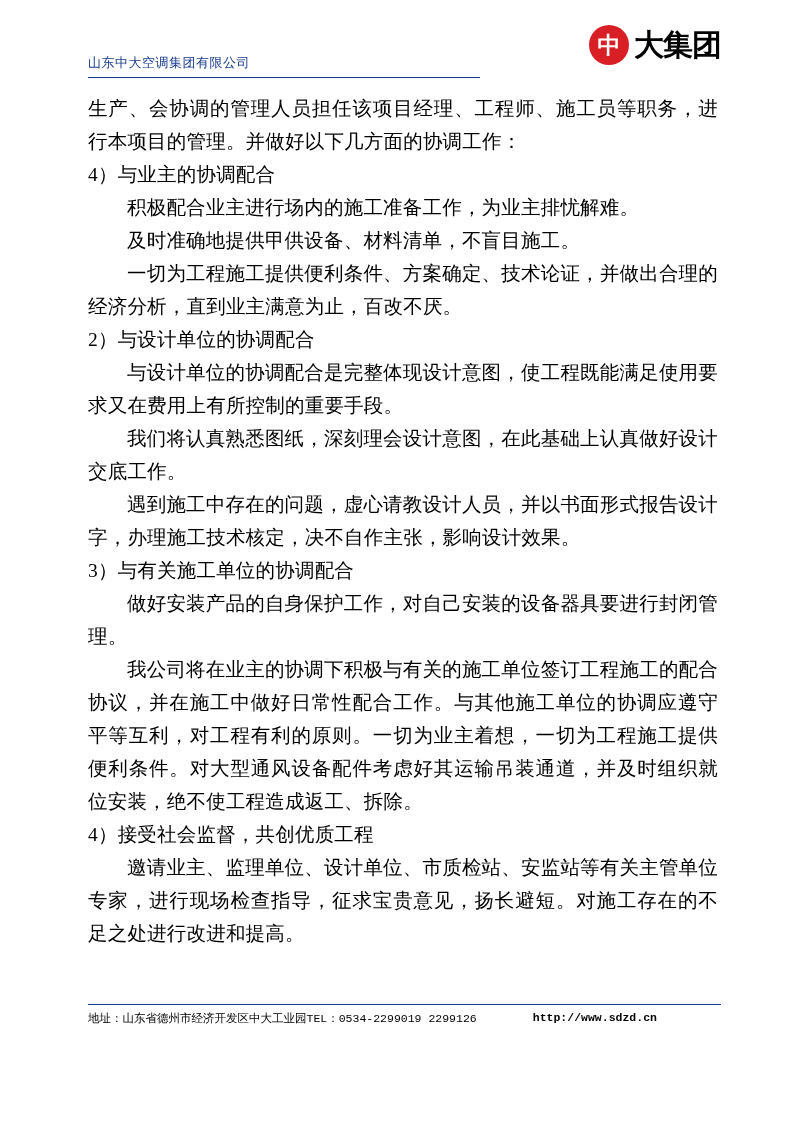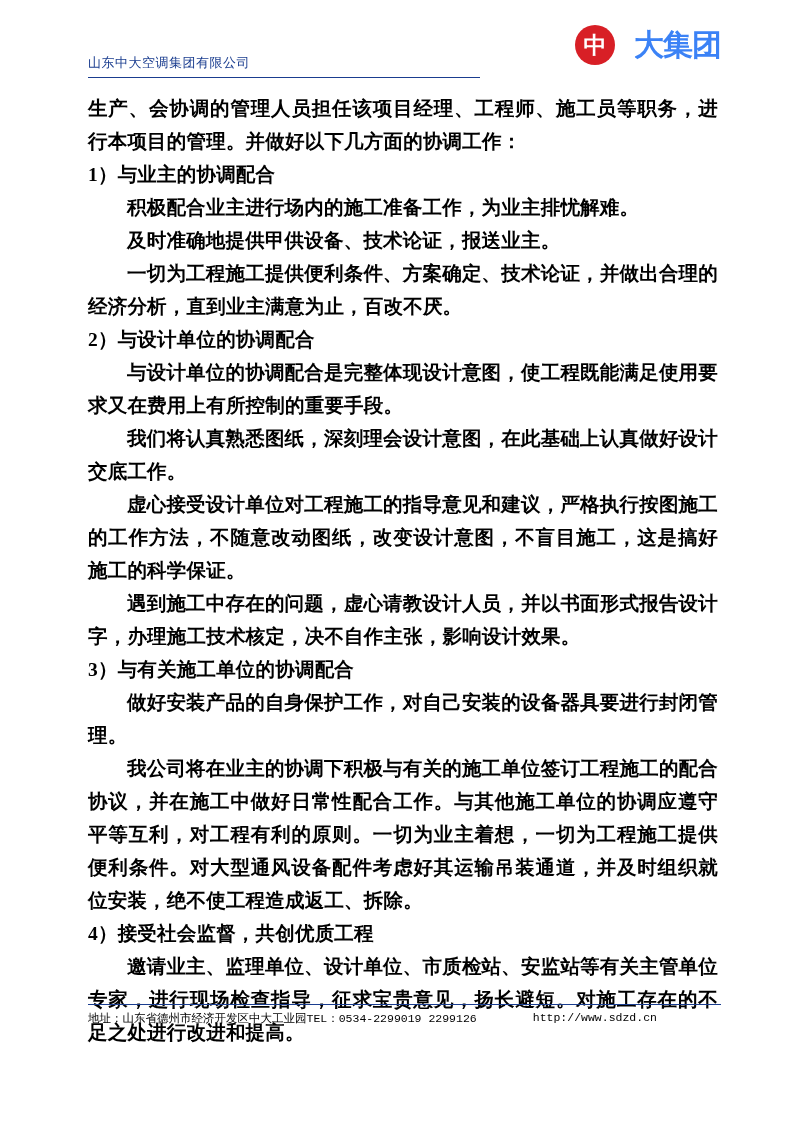--- a/index.html
+++ b/index.html
@@ -64,44 +64,43 @@
     background: #d81f26;
     color: #ffffff;
     font-size: 23px;
     font-weight: bold;
     display: flex;
     align-items: center;
     justify-content: center;
     font-family: "Liberation Serif", "DejaVu Serif", serif;
   }
   .logo-text {
-    margin-left: 19px;
+    margin-left: 5px;
     font-size: 30px;
     font-weight: bold;
-    color: #3b82f6;
+    color: #000000;
     letter-spacing: -1px;
     font-family: "Liberation Serif", "DejaVu Serif", serif;
     line-height: 40px;
   }
 
   
   .content {
     position: absolute;
     top: 92px;
     left: 88px;
     width: 630px;
   }
   .para {
     font-size: 19.5px;
     line-height: 33px;
     text-align: justify;
     text-justify: inter-ideograph;
     margin: 0;
     letter-spacing: 0.2px;
-    font-weight: bold;
   }
   .indent-0 { text-indent: 0; }
   .indent-2 { text-indent: 39px; }
 
   
   .footer {
     position: absolute;
     left: 88px;
     right: 72px;
     bottom: 36px;
@@ -113,46 +112,45 @@
   }
   .footer-line {
     display: flex;
     font-family: "Liberation Mono", "DejaVu Sans Mono", monospace;
     font-size: 11.5px;
     color: #000000;
     white-space: nowrap;
   }
   .footer-addr { flex: 0 0 auto; }
   .footer-tel { flex: 0 0 auto; }
-  .footer-web { margin-left: 56px; flex: 0 0 auto; }
+  .footer-web { margin-left: 56px; flex: 0 0 auto; font-weight: bold; }
 </style>
 </head>
 <body>
 
 <div class="page">
 
   <div class="header">
     <div class="header-company">山东中大空调集团有限公司</div>
     <div class="header-rule"></div>
     <div class="logo">
       <div class="logo-mark">中</div>
       <div class="logo-text">大集团</div>
     </div>
   </div>
 
   <div class="content">
     <p class="para indent-0">生产、会协调的管理人员担任该项目经理、工程师、施工员等职务，进行本项目的管理。并做好以下几方面的协调工作：</p>
-    <p class="para indent-0">1）与业主的协调配合</p>
+    <p class="para indent-0">4）与业主的协调配合</p>
     <p class="para indent-2">积极配合业主进行场内的施工准备工作，为业主排忧解难。</p>
-    <p class="para indent-2">及时准确地提供甲供设备、技术论证，报送业主。</p>
+    <p class="para indent-2">及时准确地提供甲供设备、材料清单，不盲目施工。</p>
     <p class="para indent-2">一切为工程施工提供便利条件、方案确定、技术论证，并做出合理的经济分析，直到业主满意为止，百改不厌。</p>
     <p class="para indent-0">2）与设计单位的协调配合</p>
     <p class="para indent-2">与设计单位的协调配合是完整体现设计意图，使工程既能满足使用要求又在费用上有所控制的重要手段。</p>
     <p class="para indent-2">我们将认真熟悉图纸，深刻理会设计意图，在此基础上认真做好设计交底工作。</p>
-    <p class="para indent-2">虚心接受设计单位对工程施工的指导意见和建议，严格执行按图施工的工作方法，不随意改动图纸，改变设计意图，不盲目施工，这是搞好施工的科学保证。</p>
     <p class="para indent-2">遇到施工中存在的问题，虚心请教设计人员，并以书面形式报告设计字，办理施工技术核定，决不自作主张，影响设计效果。</p>
     <p class="para indent-0">3）与有关施工单位的协调配合</p>
     <p class="para indent-2">做好安装产品的自身保护工作，对自己安装的设备器具要进行封闭管理。</p>
     <p class="para indent-2">我公司将在业主的协调下积极与有关的施工单位签订工程施工的配合协议，并在施工中做好日常性配合工作。与其他施工单位的协调应遵守平等互利，对工程有利的原则。一切为业主着想，一切为工程施工提供便利条件。对大型通风设备配件考虑好其运输吊装通道，并及时组织就位安装，绝不使工程造成返工、拆除。</p>
     <p class="para indent-0">4）接受社会监督，共创优质工程</p>
     <p class="para indent-2">邀请业主、监理单位、设计单位、市质检站、安监站等有关主管单位专家，进行现场检查指导，征求宝贵意见，扬长避短。对施工存在的不足之处进行改进和提高。</p>
   </div>
 
   <div class="footer">
     <div class="footer-rule"></div>

